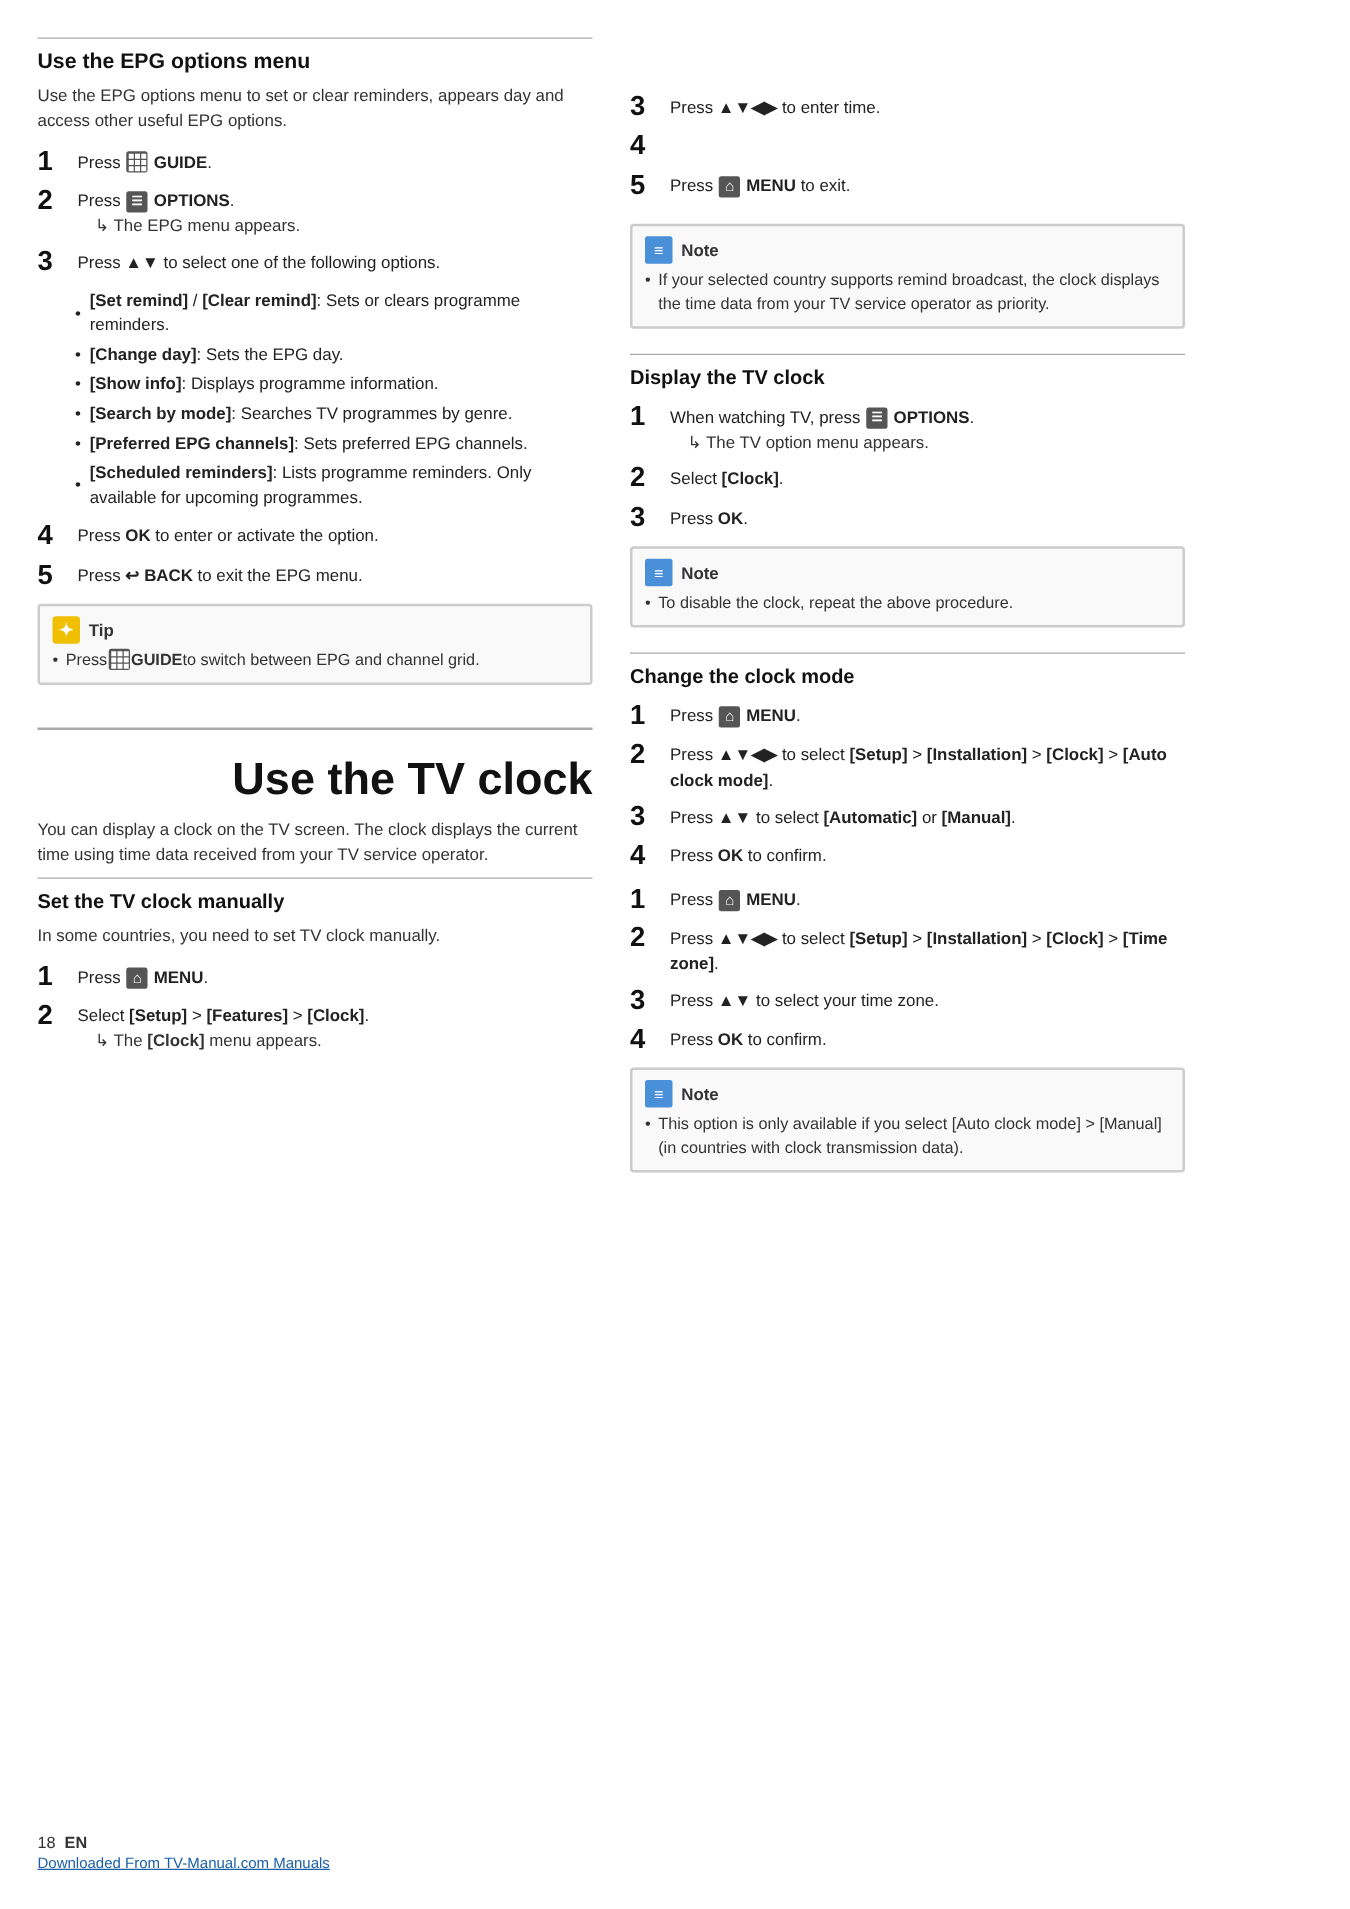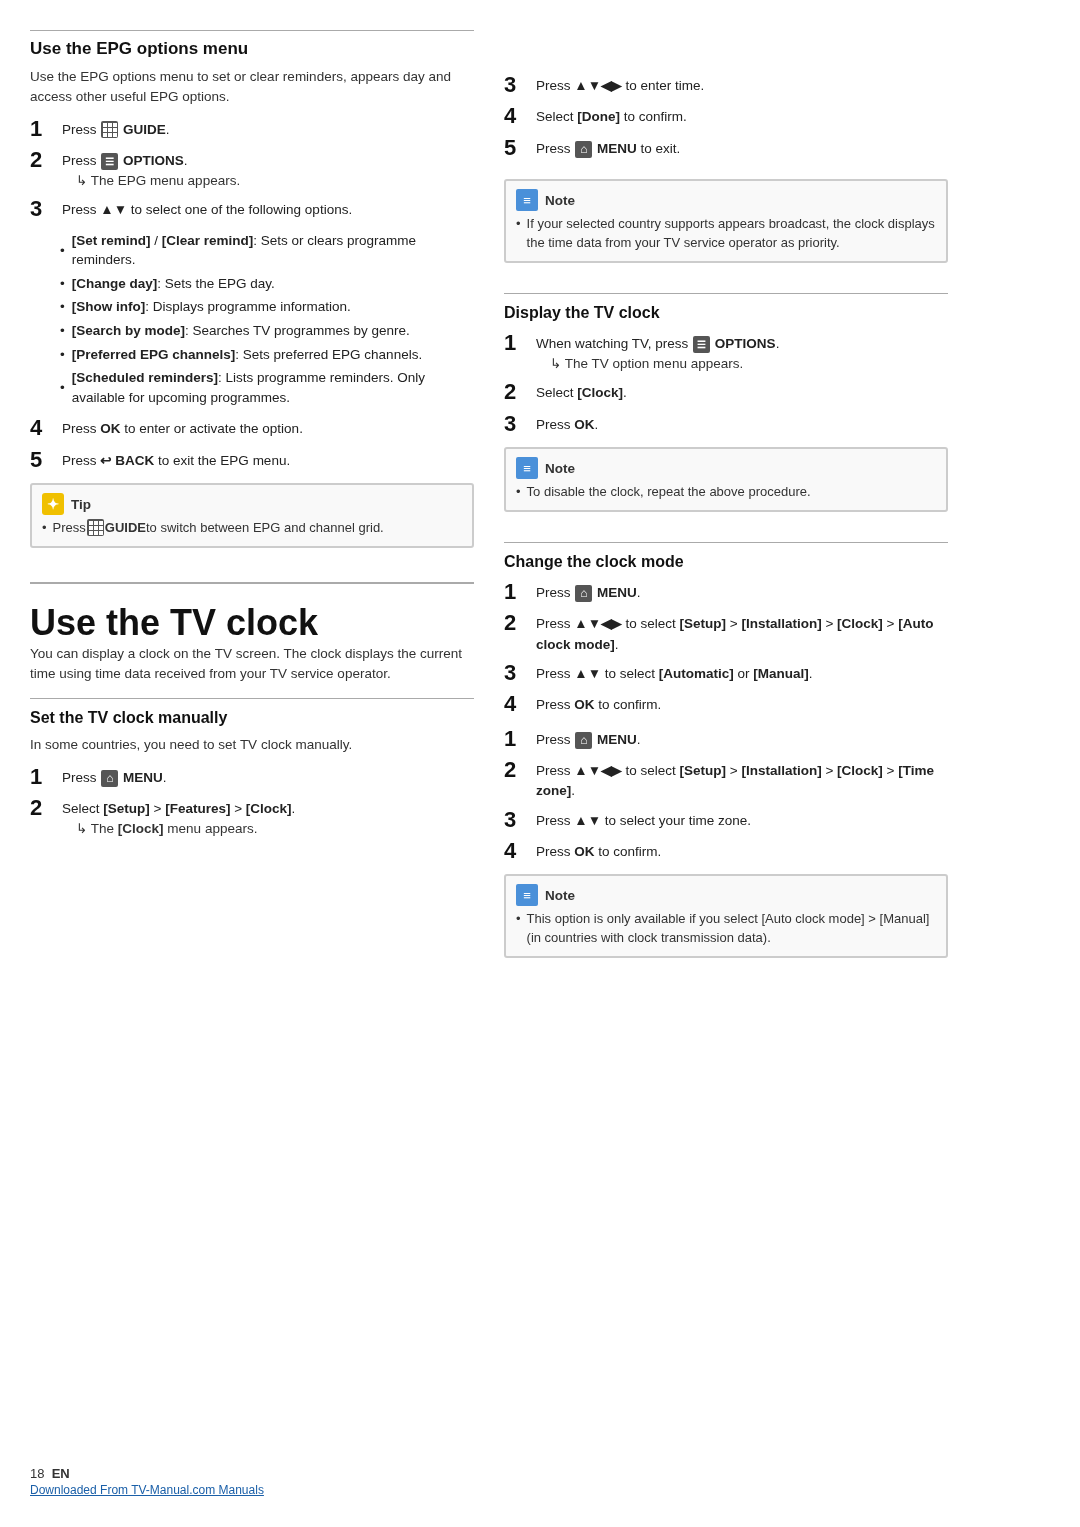--- a/index.html
+++ b/index.html
@@ -39,24 +39,26 @@
     }
     h2.section-title {
       font-size: 17px;
       font-weight: bold;
       margin-bottom: 8px;
       color: #111;
     }
     h1.big-title {
       font-size: 36px;
       font-weight: bold;
+      margin-bottom: 10px;
       color: #111;
       border-top: 2px solid #aaa;
       padding-top: 18px;
       margin-top: 18px;
+      text-align: right;
     }
     p.body-text {
       font-size: 13.5px;
       color: #333;
       margin-bottom: 8px;
       line-height: 1.5;
     }
     ol.steps {
       list-style: none;
       padding: 0;
@@ -166,21 +168,21 @@
     .section-block {
       margin-bottom: 0;
     }
     .sub-section-title {
       font-size: 16px;
       font-weight: bold;
       color: #111;
       margin-bottom: 8px;
       border-top: 1.5px solid #aaa;
       padding-top: 10px;
-      margin-top: 14px;
+      margin-top: 4px;
     }
     .note-bullets {
       list-style: none;
       padding: 0;
       margin: 0;
     }
     .note-bullets li {
       display: flex;
       align-items: flex-start;
       font-size: 13px;
@@ -342,40 +344,39 @@
   <div class="col-right">
 
     <div style="margin-top:42px;">
       <ol class="steps">
         <li>
           <span class="step-num">3</span>
           <span class="step-content">Press <b>▲▼◀▶</b> to enter time.</span>
         </li>
         <li>
           <span class="step-num">4</span>
-          <span class="step-content">Select <b>[Done]</b> to confirm.</span>
         </li>
         <li>
           <span class="step-num">5</span>
           <span class="step-content">
             Press 
             <span style="display:inline-block;width:17px;height:17px;background:#555;border-radius:2px;vertical-align:middle;margin:0 1px;font-size:12px;color:#fff;text-align:center;line-height:17px;">⌂</span>
             <b>MENU</b> to exit.
           </span>
         </li>
       </ol>
     </div>
 
     <div class="note-box">
       <div class="note-header">
         <span class="note-icon" style="background:#4a90d9;">≡</span>
         <span class="note-label">Note</span>
       </div>
       <ul class="note-bullets">
-        <li>If your selected country supports appears broadcast, the clock displays the time data from your TV service operator as priority.</li>
+        <li>If your selected country supports remind broadcast, the clock displays the time data from your TV service operator as priority.</li>
       </ul>
     </div>
 
     <div>
       <div class="sub-section-title">Display the TV clock</div>
       <ol class="steps">
         <li>
           <span class="step-num">1</span>
           <span class="step-content">
             When watching TV, press 

